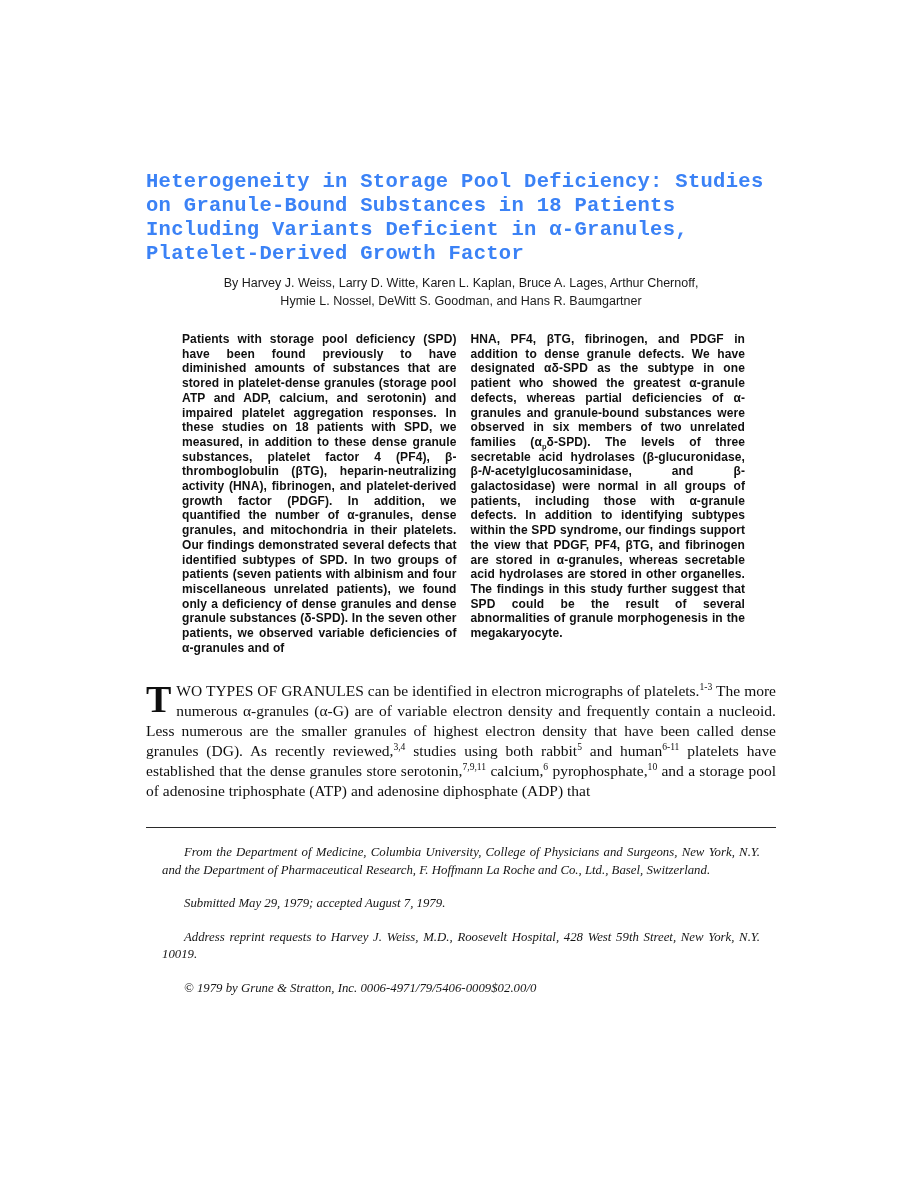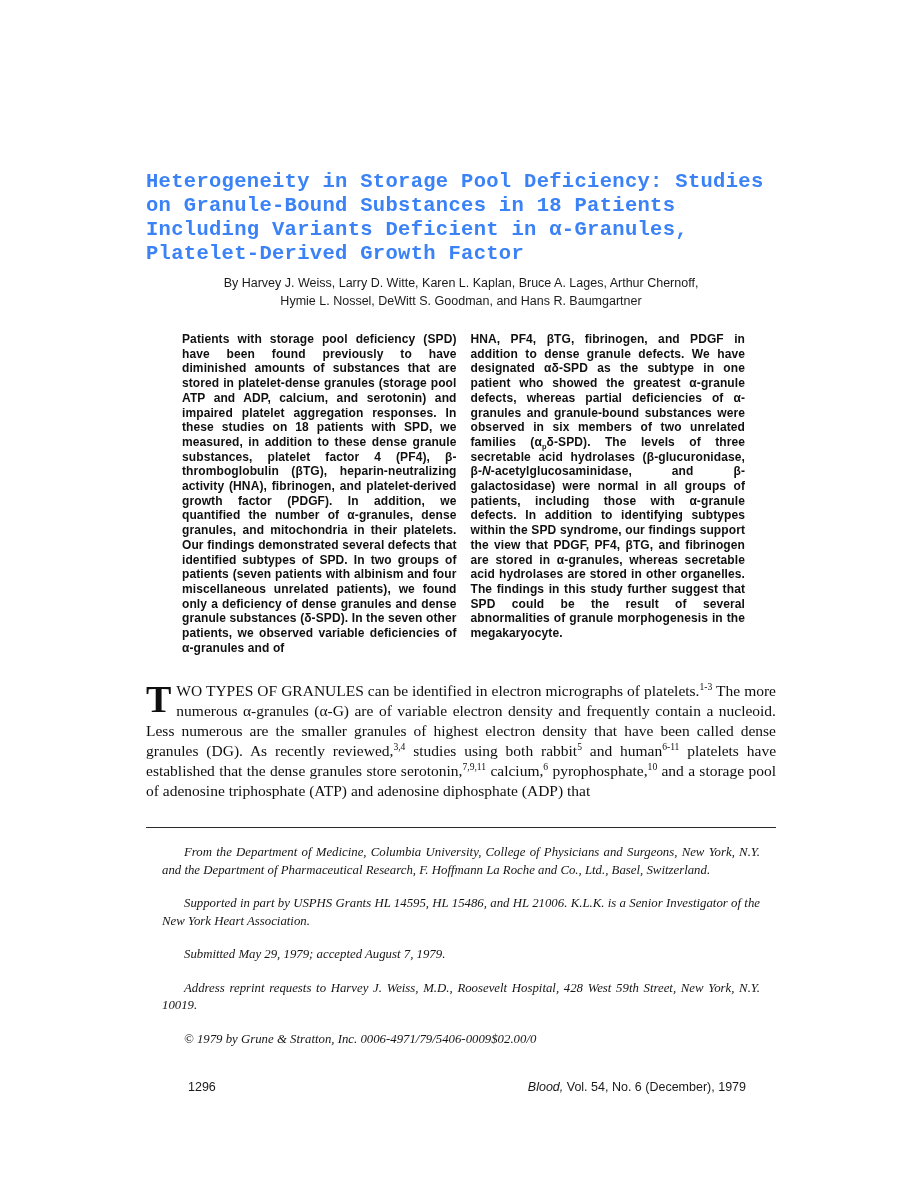--- a/index.html
+++ b/index.html
@@ -86,24 +86,19 @@
   </div>
 
   <div class="body-text">
     <span class="dropcap">T</span><span><span>WO TYPES OF GRANULES can be identified in electron micrographs of platelets.</span><span class="sup">1-3</span><span> The more numerous α-granules (α-G) are of variable electron density and frequently contain a nucleoid. Less numerous are the smaller granules of highest electron density that have been called dense granules (DG). As recently reviewed,</span><span class="sup">3,4</span><span> studies using both rabbit</span><span class="sup">5</span><span> and human</span><span class="sup">6-11</span><span> platelets have established that the dense granules store serotonin,</span><span class="sup">7,9,11</span><span> calcium,</span><span class="sup">6</span><span> pyrophosphate,</span><span class="sup">10</span><span> and a storage pool of adenosine triphosphate (ATP) and adenosine diphosphate (ADP) that</span></span>
   </div>
 
   <hr class="rule">
 
   <div class="footnotes">
     <p>From the Department of Medicine, Columbia University, College of Physicians and Surgeons, New York, N.Y. and the Department of Pharmaceutical Research, F. Hoffmann La Roche and Co., Ltd., Basel, Switzerland.</p>
-    <p>Supported in part by USPHS Grants HL 14595, HL 15486, and HL 21006. K.L.K. is a Senior Investigator of the New York Heart Association.</p>
     <p>Submitted May 29, 1979; accepted August 7, 1979.</p>
     <p>Address reprint requests to Harvey J. Weiss, M.D., Roosevelt Hospital, 428 West 59th Street, New York, N.Y. 10019.</p>
     <p>© 1979 by Grune &amp; Stratton, Inc. 0006-4971/79/5406-0009$02.00/0</p>
   </div>
 
-  <div class="footer">
-    <span>1296</span>
-    <span><span class="i">Blood,</span><span> Vol. 54, No. 6 (December), 1979</span></span>
-  </div>
 
 </div>
 
 </body></html>

